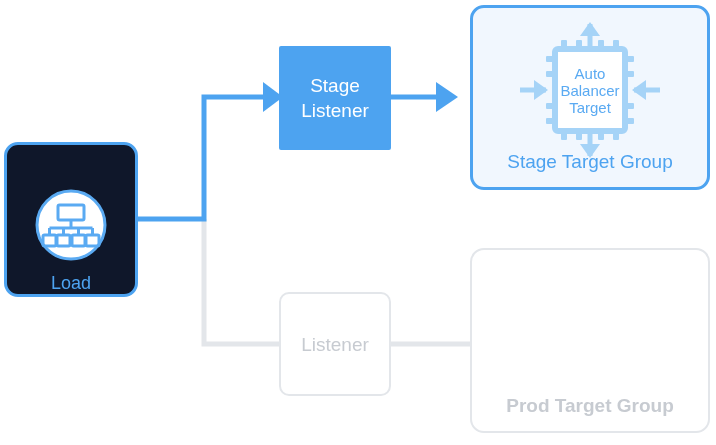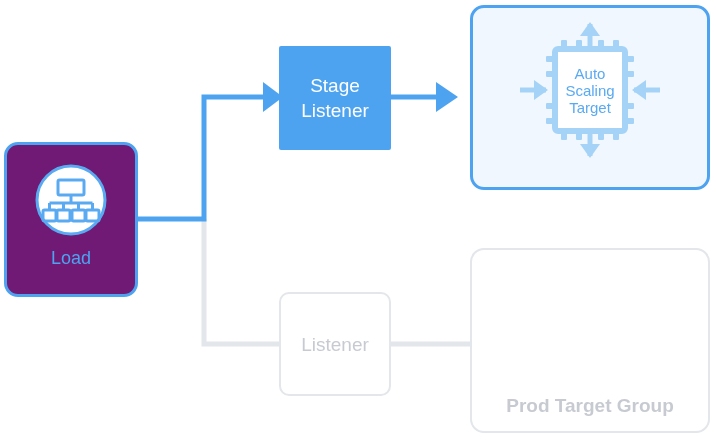--- a/index.html
+++ b/index.html
@@ -39,24 +39,24 @@
     align-items: center;
     justify-content: center;
   }
 
   
   #load-balancer {
     left: 4px;
     top: 142px;
     width: 134px;
     height: 155px;
-    background: #701a75;
+    background: #0f172a;
     border: 3px solid #4da3f0;
     border-radius: 14px;
-    justify-content: flex-start;
+    justify-content: flex-end;
     padding-top: 17px;
   }
   #load-balancer .lb-label {
     margin-top: 9px;
     color: #4da3f0;
     font-size: 18px;
     line-height: 22px;
     text-align: center;
     font-weight: 400;
   }
@@ -275,25 +275,26 @@
             <rect x="107" y="51" width="13" height="6" rx="1"></rect>
             <rect x="107" y="83" width="13" height="6" rx="1"></rect>
             <rect x="107" y="98" width="13" height="6" rx="1"></rect>
           </g>
 
           <rect x="41" y="29" width="70" height="82" rx="3" fill="#ffffff" stroke="#a5d3f7" stroke-width="6"></rect>
         </svg>
 
         <div class="asg-text">
           <div>Auto</div>
-          <div>Scaling</div>
+          <div>Balancer</div>
           <div>Target</div>
         </div>
       </div>
     </div>
 
+    <div class="tg-label">Stage Target Group</div>
   </div>
 
   <div class="node" id="prod-target-group">
     <div class="tg-label">Prod Target Group</div>
   </div>
 
 </div>
 
 </body></html>

